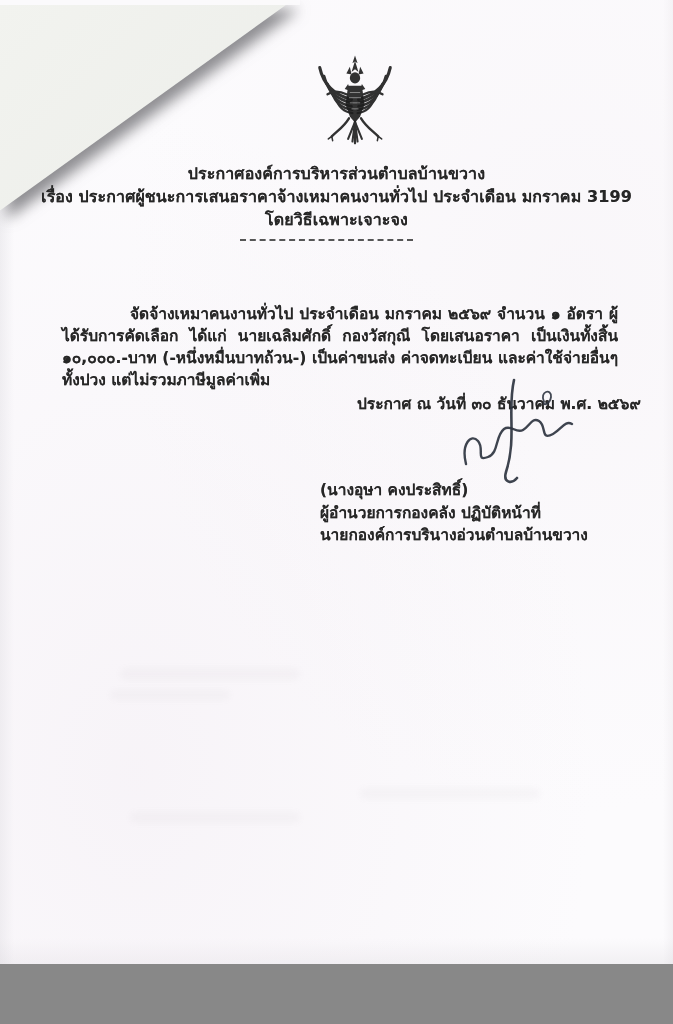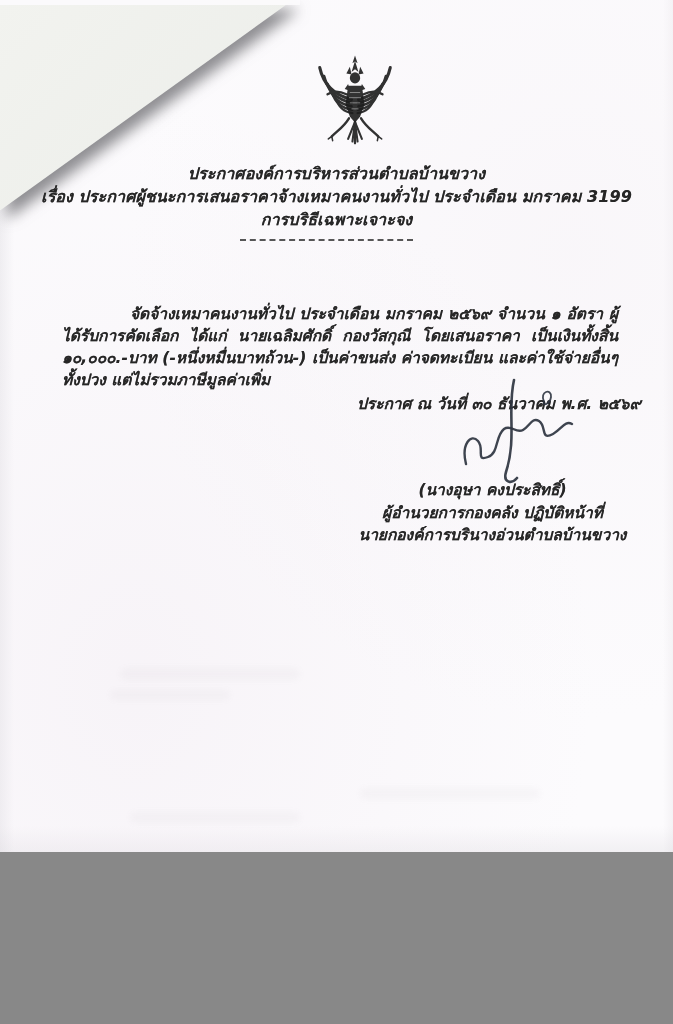--- a/index.html
+++ b/index.html
@@ -1,27 +1,26 @@
 <!DOCTYPE html>
 <html><head>
 <meta charset="utf-8">
 <style>
   html,body{margin:0;padding:0;background:#888;}
   .page{
-    position:relative;width:673px;height:852px;overflow:hidden;
+    position:relative;width:673px;height:964px;overflow:hidden;
     background:
       radial-gradient(ellipse at 20% 80%, rgba(238,230,238,.35), transparent 60%),
       radial-gradient(ellipse at 85% 30%, rgba(246,242,246,.5), transparent 55%),
       linear-gradient(90deg, rgba(205,205,210,.28) 0, rgba(255,255,255,0) 14px),
       linear-gradient(270deg, rgba(215,212,218,.22) 0, rgba(255,255,255,0) 10px),
       linear-gradient(0deg, rgba(210,206,212,.25) 0, rgba(255,255,255,0) 26px),
       #fcfbfd;
     font-family:"DejaVu Sans","Liberation Sans",sans-serif;
     color:#262626;
-    font-style:italic;
   }
   
   .corner-wrap{position:absolute;inset:0;pointer-events:none;filter:drop-shadow(7px 9px 7px rgba(70,70,75,.6));}
   .corner-sheet{
     position:absolute;inset:0;
     clip-path:polygon(-20px -20px, 292px -20px, 290px 2px, -2px 212px, -20px 212px);
     background:linear-gradient(135deg,#f2f3ef 0%,#e9ebe7 45%,#dfe2dd 85%,#d8dbd6 100%);
   }
   .corner-topsliver{position:absolute;left:0;top:0;width:300px;height:5px;background:rgba(252,251,253,.9);}
   
@@ -33,21 +32,21 @@
   .t2{top:184px;}
   .t3{top:207px;}
   .divider{position:absolute;left:240px;top:239px;width:173px;border-top:2px dashed #3a3a3a;opacity:.85;}
   .para{position:absolute;left:62px;width:556px;font-size:15.5px;font-weight:600;line-height:22px;
         text-align:justify;text-indent:68px;text-shadow:0 0 .4px rgba(30,30,30,.5);}
   .p1{top:252px;}
   .p2{top:303px;}
   .dateline{position:absolute;left:357px;top:391px;font-size:15.5px;font-weight:600;white-space:nowrap;
             text-shadow:0 0 .4px rgba(30,30,30,.5);}
   .signature{position:absolute;left:428px;top:376px;width:180px;height:122px;pointer-events:none;}
-  .signerblock{position:absolute;left:320px;width:345px;text-align:center;font-size:15.5px;font-weight:600;
+  .signerblock{position:absolute;left:320px;width:345px;text-align:left;font-size:15.5px;font-weight:600;
                line-height:22px;text-shadow:0 0 .4px rgba(30,30,30,.5);}
   .sname{top:479px;}
   .spos1{top:502px;}
   .spos2{top:524px;}
   
   .ghost{position:absolute;background:#9a8f9a;opacity:.05;filter:blur(3px);border-radius:6px;pointer-events:none;}
   .g1{left:120px;top:668px;width:180px;height:12px;}
   .g2{left:110px;top:690px;width:120px;height:10px;}
   .g3{left:360px;top:788px;width:180px;height:11px;}
   .g4{left:130px;top:812px;width:170px;height:11px;}
@@ -115,21 +114,21 @@
       <path d="M38,40 L42,34 L44,42 Z"></path>
       <path d="M62,40 L58,34 L56,42 Z"></path>
     </g>
     <g stroke="#fcfbfd" stroke-width="1" opacity="0.5">
       <path d="M44,44 L56,44 M43,50 L57,50 M44,56 L56,56 M46,63 L54,63"></path>
     </g>
   </svg>
 
   <div class="tline t1">ประกาศองค์การบริหารส่วนตำบลบ้านขวาง</div>
   <div class="tline t2">เรื่อง ประกาศผู้ชนะการเสนอราคาจ้างเหมาคนงานทั่วไป ประจำเดือน มกราคม 3199</div>
-  <div class="tline t3">การบริธีเฉพาะเจาะจง</div>
+  <div class="tline t3">โดยวิธีเฉพาะเจาะจง</div>
   <div class="divider"></div>
 
   <div class="para p2">จัดจ้างเหมาคนงานทั่วไป ประจำเดือน มกราคม ๒๕๖๙ จำนวน ๑ อัตรา ผู้ได้รับการคัดเลือก ได้แก่ นายเฉลิมศักดิ์  กองวัสกุณี โดยเสนอราคา เป็นเงินทั้งสิ้น  ๑๐,๐๐๐.-บาท (-หนึ่งหมื่นบาทถ้วน-) เป็นค่าขนส่ง ค่าจดทะเบียน และค่าใช้จ่ายอื่นๆ ทั้งปวง แต่ไม่รวมภาษีมูลค่าเพิ่ม</div>
 
   <div class="dateline">ประกาศ ณ วันที่ ๓๐  ธันวาคม พ.ศ. ๒๕๖๙</div>
 
   <svg class="signature" viewBox="0 0 180 122">
     <g class="ink">
       <path d="M86,4 C79,34 89,62 78,96 C75,106 83,109 89,102" stroke-width="2.6" opacity="0.92"></path>
       <path d="M38,88 C33,68 43,57 50,65 C57,73 47,86 60,81 C71,77 67,60 76,53 C83,48 88,58 95,54 C102,50 104,41 111,45 C119,50 112,65 125,58 C134,53 137,44 144,48" stroke-width="2.4" opacity="0.92"></path>

